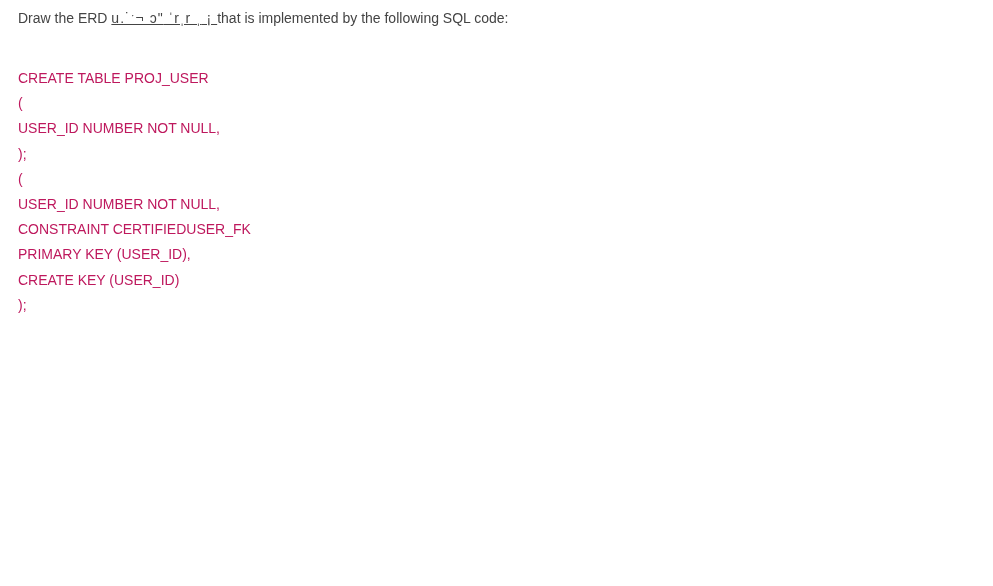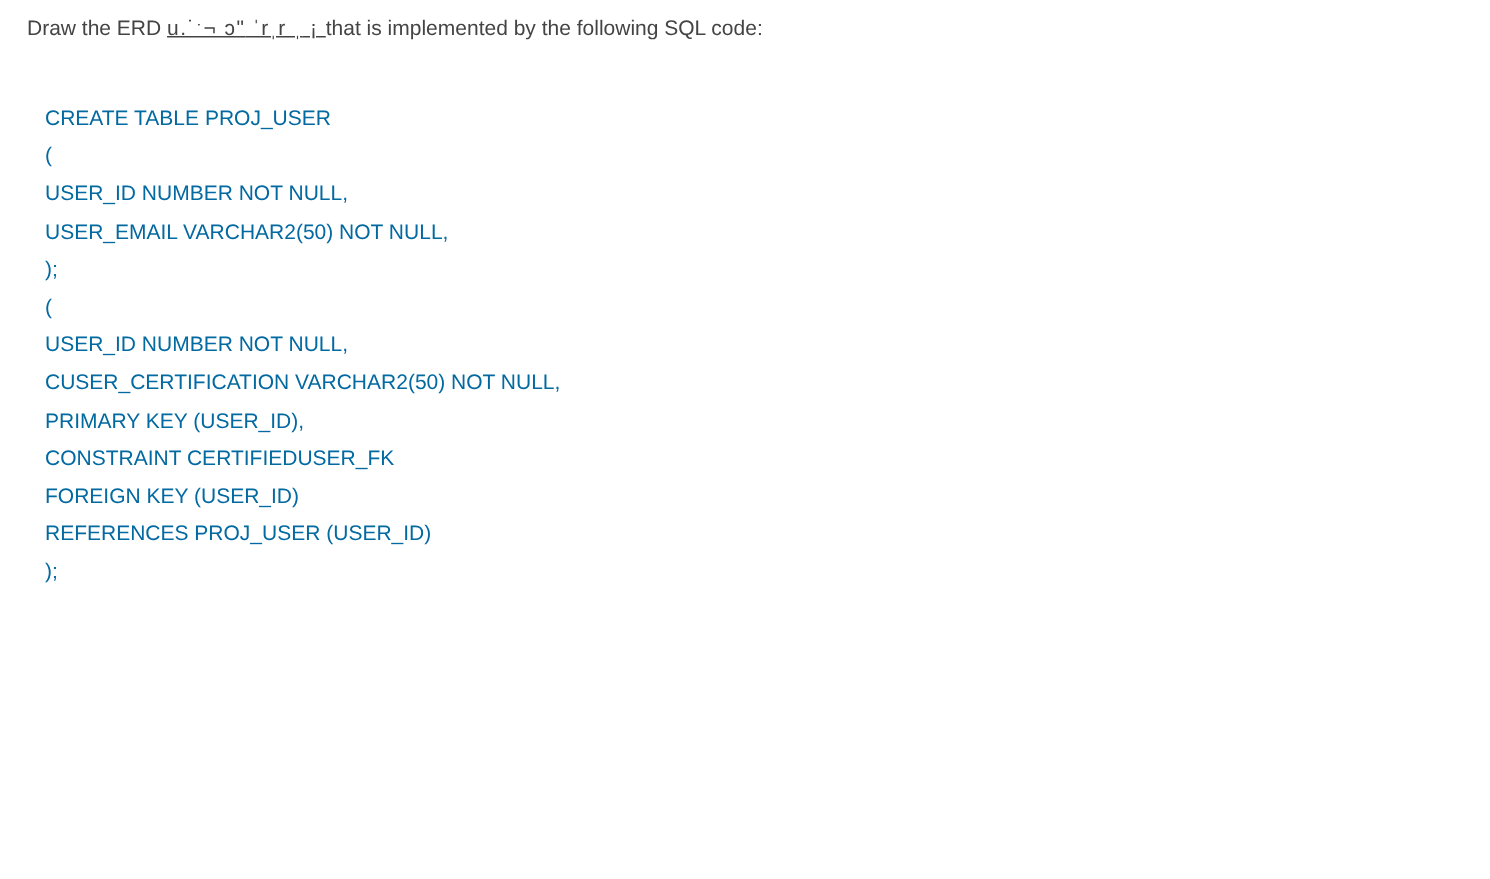--- a/index.html
+++ b/index.html
@@ -17,41 +17,37 @@
       color: #444;
     }
     .question-line .garbled {
       letter-spacing: 1px;
     }
     .question-line .underlined {
       text-decoration: underline;
     }
     .code-block {
       line-height: 1.8;
-      color: #0369a1;
-      margin-left: 12px;
+      color: #be185d;
     }
     .code-line {
       display: block;
     }
   </style>
 </head>
 <body>
 
 <div class="question-line">
   <span>Draw the ERD </span><span class="garbled underlined">u.˙ˑ¬ ɔ"</span><span class="garbled underlined">  ˈrˌr  ˌ</span><span class="garbled underlined">  ¡ </span><span>that is implemented by the following SQL code:</span>
 </div>
 
 <div class="code-block">
   <span class="code-line">CREATE TABLE PROJ_USER</span>
   <span class="code-line">(</span>
   <span class="code-line">USER_ID NUMBER NOT NULL,</span>
-  <span class="code-line">USER_EMAIL VARCHAR2(50) NOT NULL,</span>
   <span class="code-line">);</span>
   <span class="code-line">(</span>
   <span class="code-line">USER_ID NUMBER NOT NULL,</span>
-  <span class="code-line">CUSER_CERTIFICATION VARCHAR2(50) NOT NULL,</span>
+  <span class="code-line">CONSTRAINT CERTIFIEDUSER_FK</span>
   <span class="code-line">PRIMARY KEY (USER_ID),</span>
-  <span class="code-line">CONSTRAINT CERTIFIEDUSER_FK</span>
-  <span class="code-line">FOREIGN KEY (USER_ID)</span>
-  <span class="code-line">REFERENCES PROJ_USER (USER_ID)</span>
+  <span class="code-line">CREATE KEY (USER_ID)</span>
   <span class="code-line">);</span>
 </div>
 
 </body></html>

